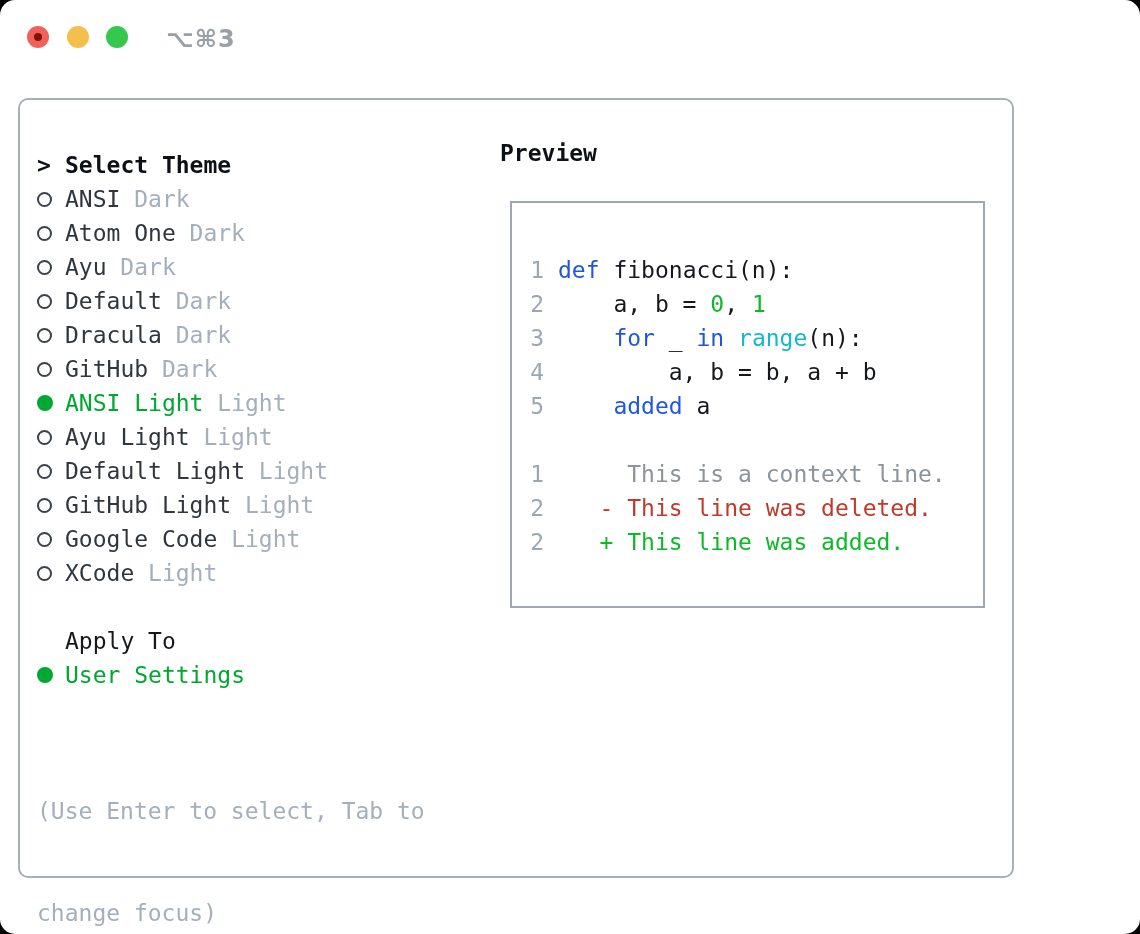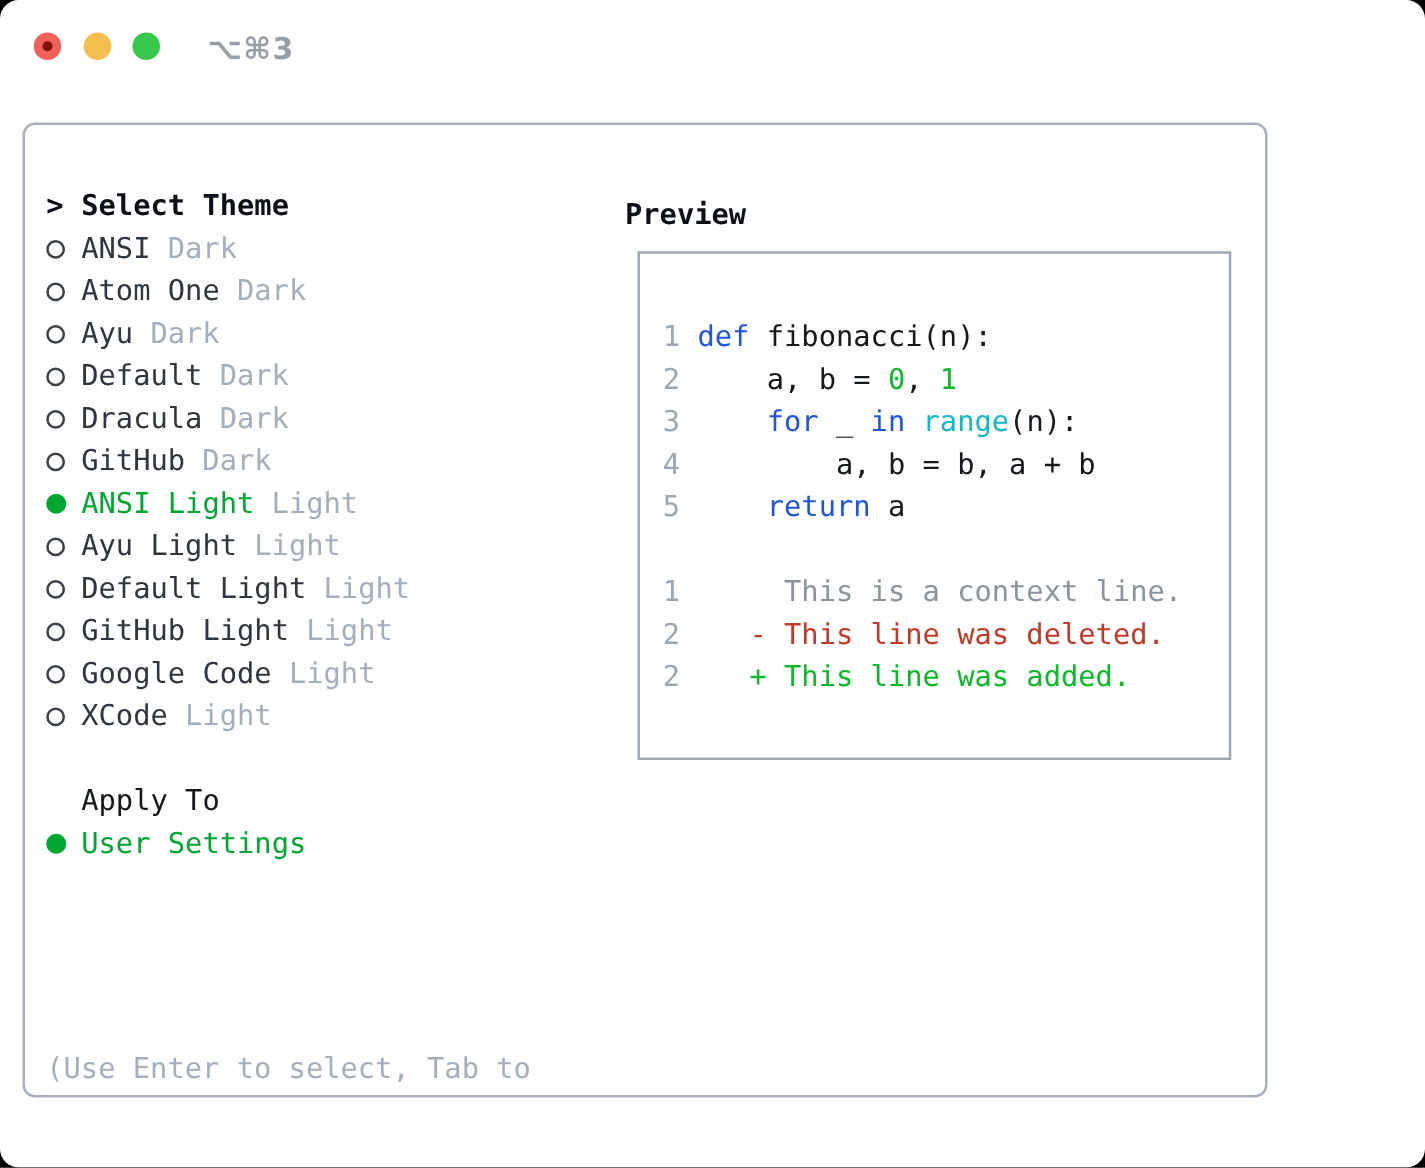--- a/index.html
+++ b/index.html
@@ -40,24 +40,24 @@
     width:15px; height:15px; flex:0 0 15px; margin-right:13px;
     border-radius:50%; border:2.5px solid #3b4249; background:transparent;
   }
   .theme-row .label, .apply-row .label { color:#30363d; }
   .tag { color:#a4afbb; margin-left:13.8px; }
   .on .bullet { border:none; background:#00a832; width:16px; height:16px; flex-basis:16px; margin-right:12px; }
   .on .label  { color:#00a832; }
   .spacer { height:34px; }
   .apply-header { height:34px; margin-left:28px; color:#15181c; }
   .help { color:#a4afbb; white-space:pre; }
-  .help div { height:34px;margin-top:44px; }
-
-  
-  .preview-title { position:absolute; left:500px; top:155px; height:34px; line-height:34px; font-weight:700; color:#0d1117; }
+  .help div { height:34px; }
+
+  
+  .preview-title { position:absolute; left:500px; top:136px; height:34px; line-height:34px; font-weight:700; color:#0d1117; }
   .preview-box {
     position:absolute; left:510px; top:201px; width:475px; height:407px;
     border:2px solid #9ea8b2; background:#fff;
     padding:50px 0 0 18px; overflow:hidden;
   }
   .code-line { display:flex; height:34px; line-height:34px; }
   .gutter { width:14px; flex:0 0 14px; text-align:right; color:#9ca7b2; margin-right:14px; }
   .code-text { white-space:pre; }
   .c-plain   { color:#15181c; }
   .c-keyword { color:#1f55e0; }
@@ -173,21 +173,21 @@
       <div class="code-line">
         <span class="gutter">3</span>
         <span class="code-text"><span class="c-plain">    </span><span class="c-keyword">for</span><span class="c-plain"> _ </span><span class="c-keyword">in</span><span class="c-plain"> </span><span class="c-builtin">range</span><span class="c-plain">(n):</span></span>
       </div>
       <div class="code-line">
         <span class="gutter">4</span>
         <span class="code-text"><span class="c-plain">        a, b = b, a + b</span></span>
       </div>
       <div class="code-line">
         <span class="gutter">5</span>
-        <span class="code-text"><span class="c-plain">    </span><span class="c-keyword">return</span><span class="c-plain"> a</span></span>
+        <span class="code-text"><span class="c-plain">    </span><span class="c-keyword">added</span><span class="c-plain"> a</span></span>
       </div>
       <div class="code-line">
         <span class="gutter"></span>
         <span class="code-text"></span>
       </div>
       <div class="code-line">
         <span class="gutter">1</span>
         <span class="code-text"><span class="c-context">     This is a context line.</span></span>
       </div>
       <div class="code-line">

